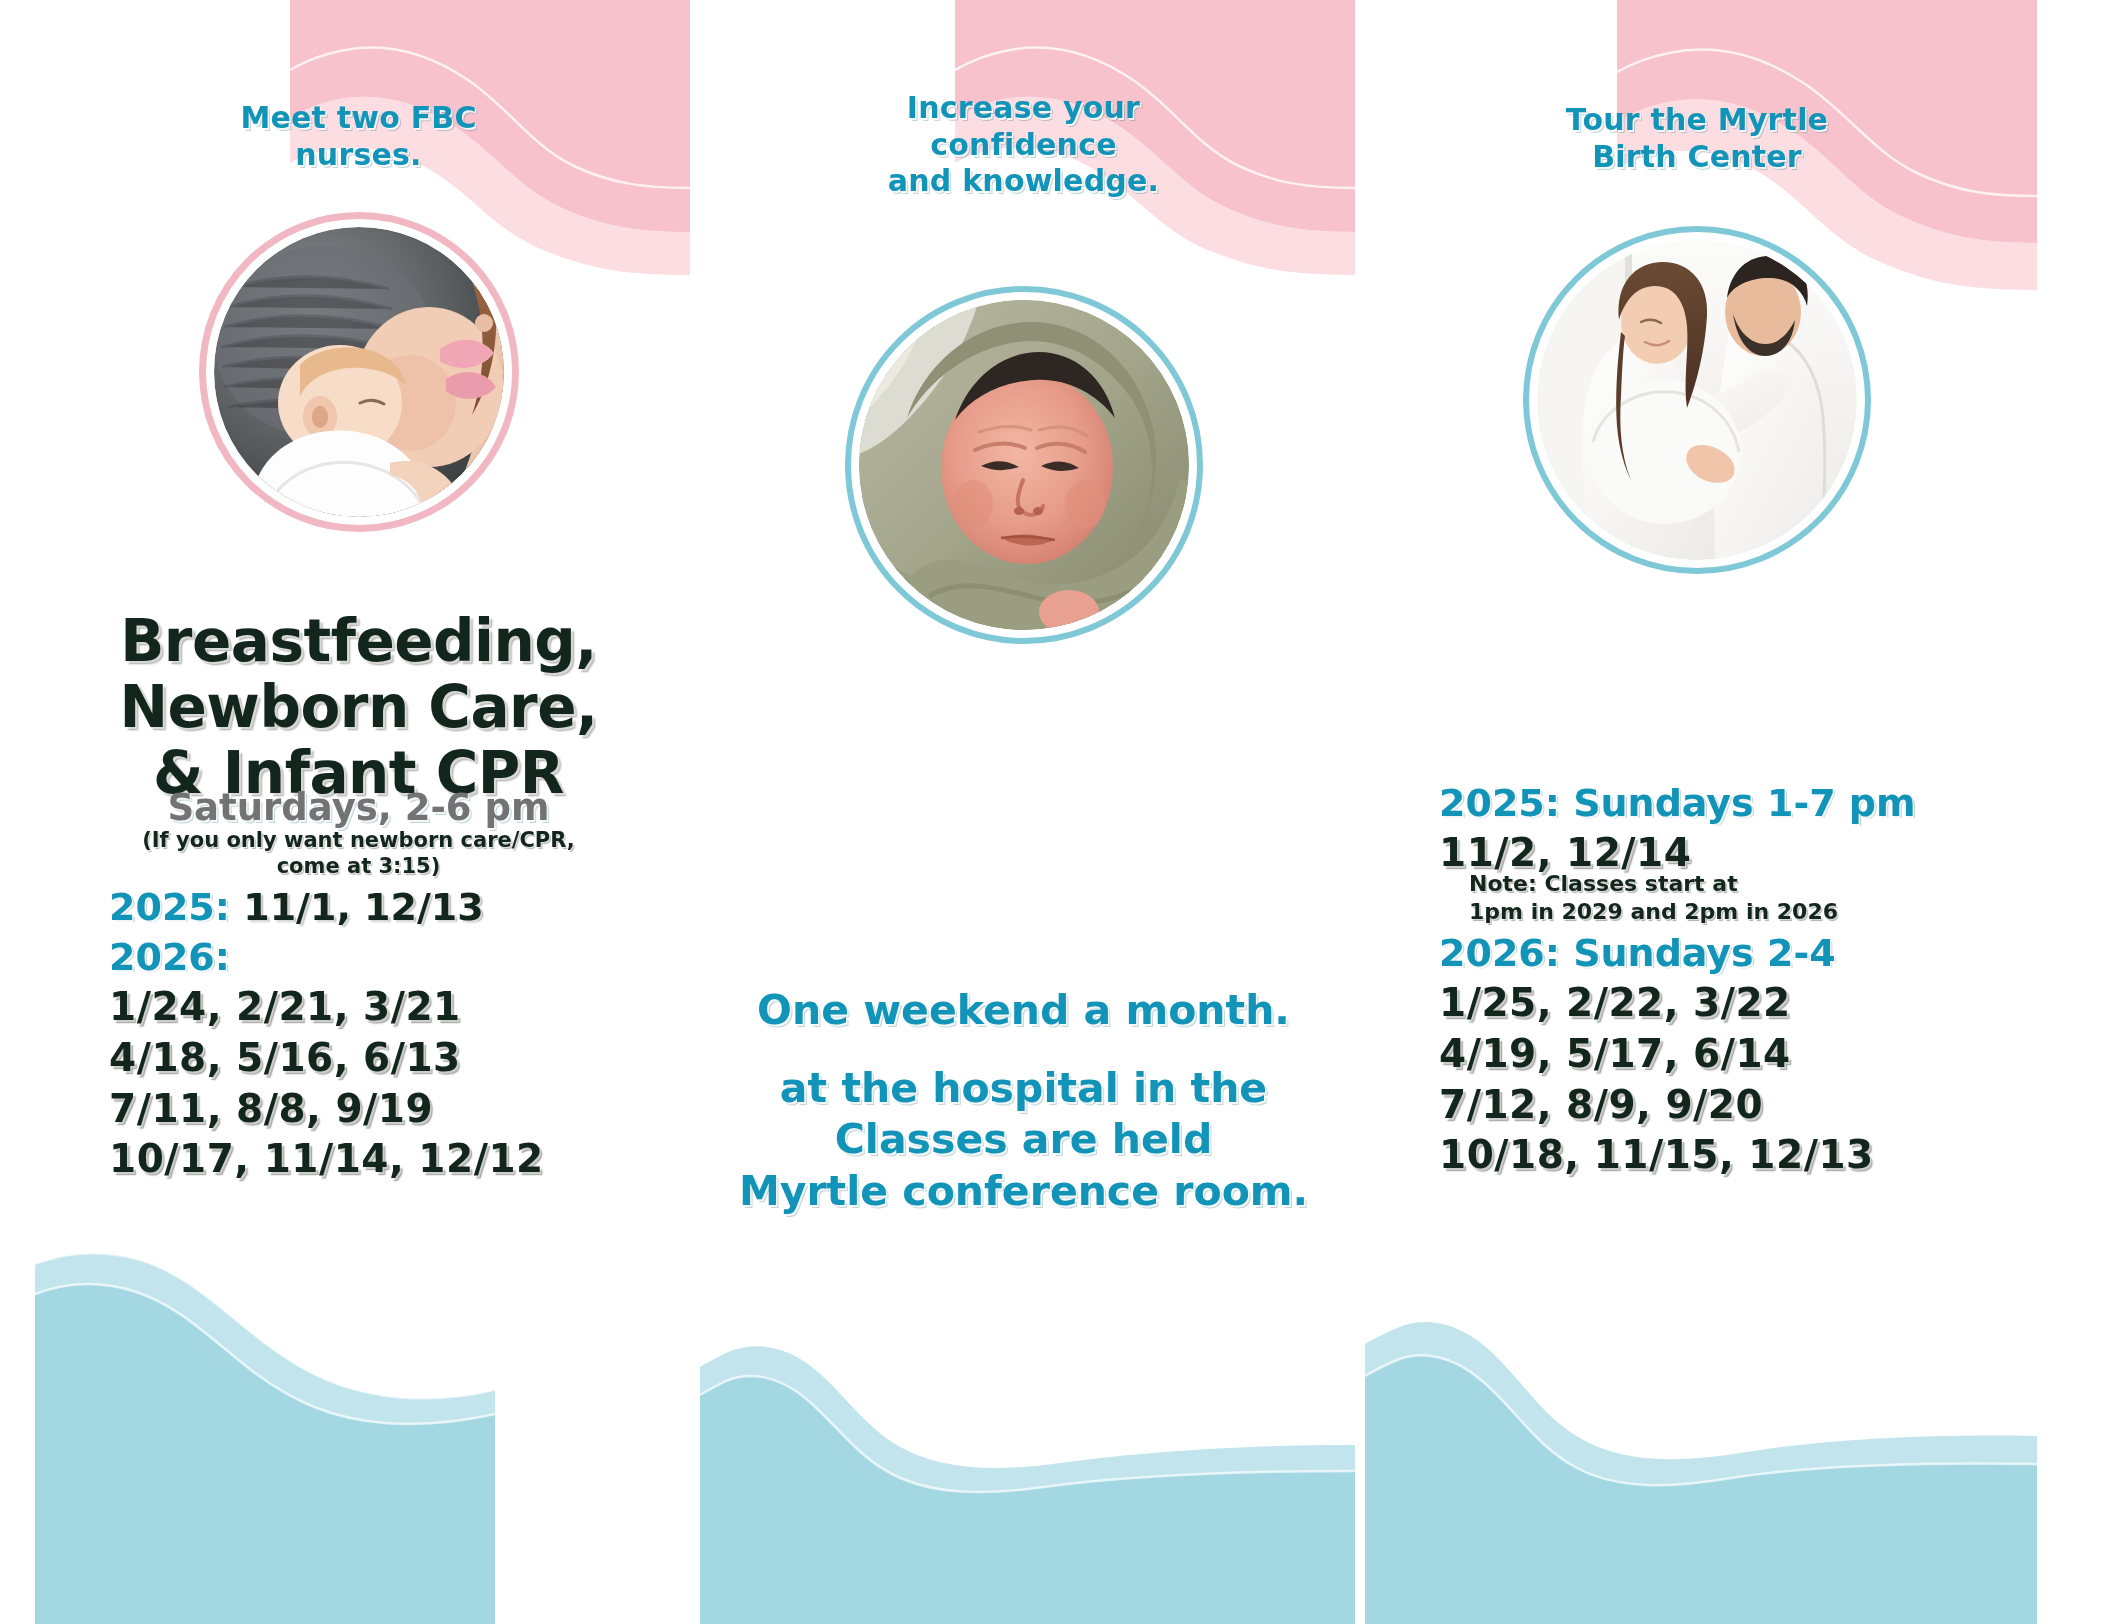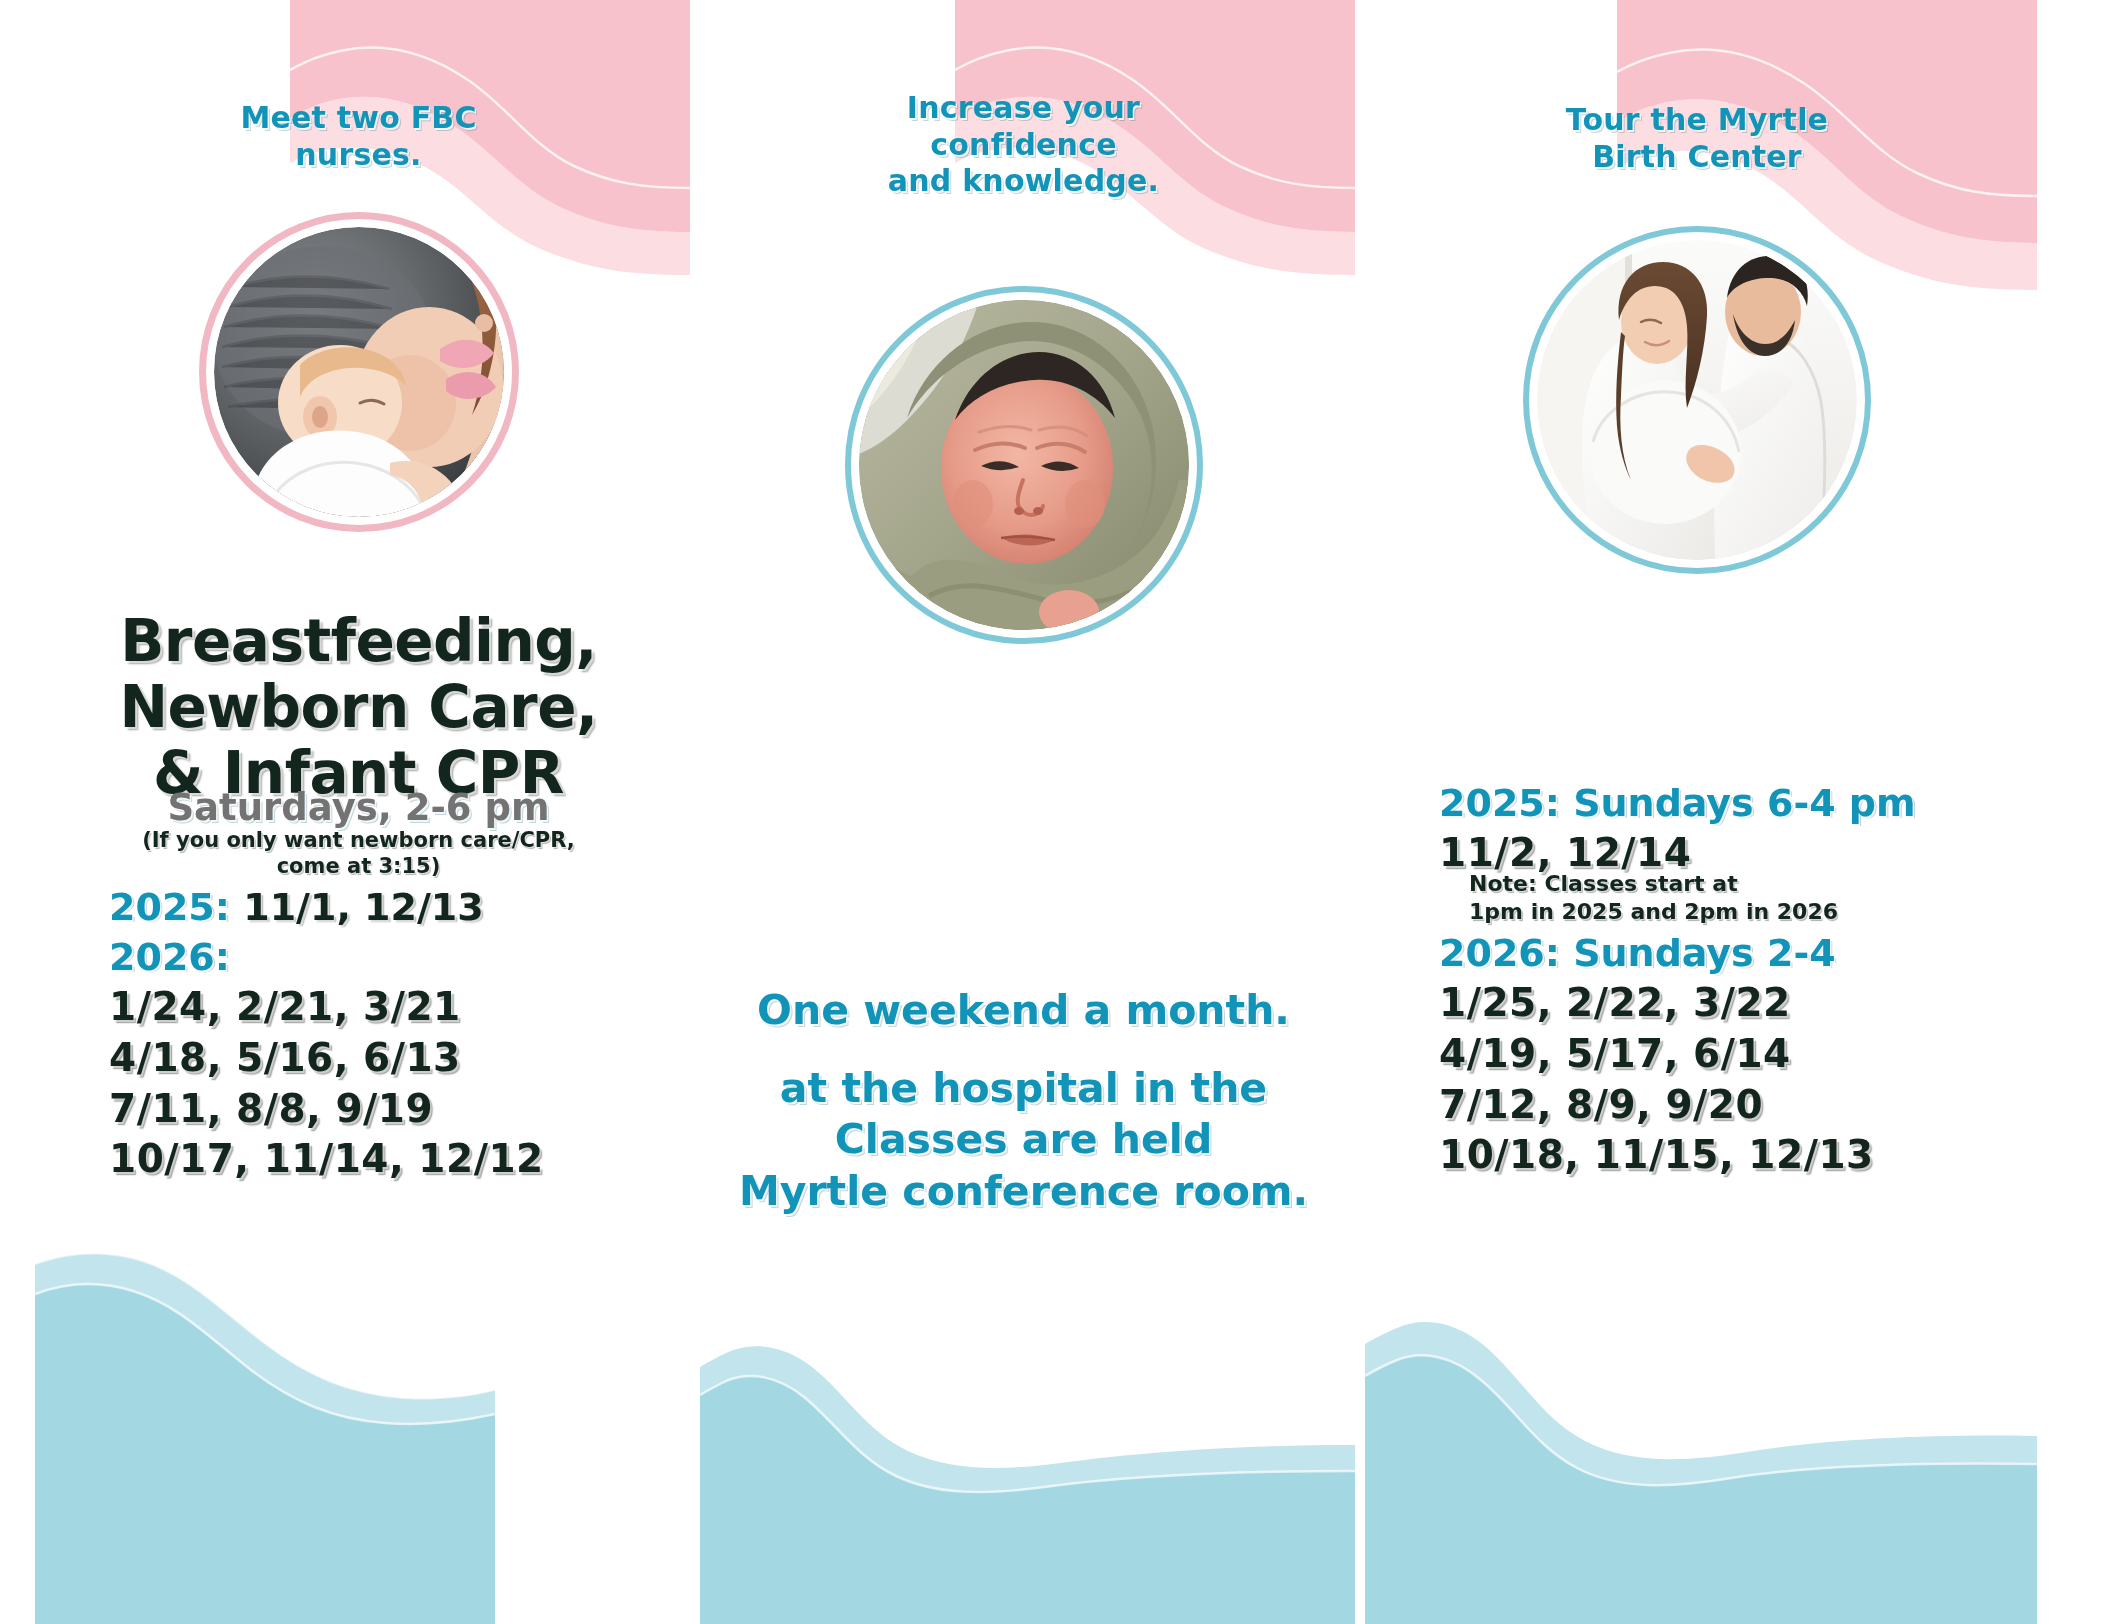--- a/index.html
+++ b/index.html
@@ -502,27 +502,27 @@
                 <path d="M160,236 C150,228 146,218 152,210 C158,202 174,204 186,212
                          C196,219 200,228 196,236 C192,244 174,246 160,236 Z" fill="#f0c5a9"></path>
               </g>
             </svg>
           </div>
         </div>
       </div>
 
 
       <div class="content dates-block-right" style="top:778px;">
-        <div class="year-line year-label">2025: Sundays 6-4 pm</div>
+        <div class="year-line year-label">2025: Sundays 1-7 pm</div>
         <div class="date-line">11/2, 12/14</div>
       </div>
 
       <div class="content" style="top:870px; padding-left:104px;">
         <div class="note-text" style="white-space:pre-line;">Note: Classes start at
-1pm in 2025 and 2pm in 2026</div>
+1pm in 2029 and 2pm in 2026</div>
       </div>
 
       <div class="content dates-block-right" style="top:928px;">
         <div class="year-line year-label">2026: Sundays 2-4</div>
         <div class="date-line">1/25,  2/22,  3/22</div>
         <div class="date-line">4/19,  5/17,  6/14</div>
         <div class="date-line">7/12,  8/9,  9/20</div>
         <div class="date-line">10/18,  11/15,  12/13</div>
       </div>
 

